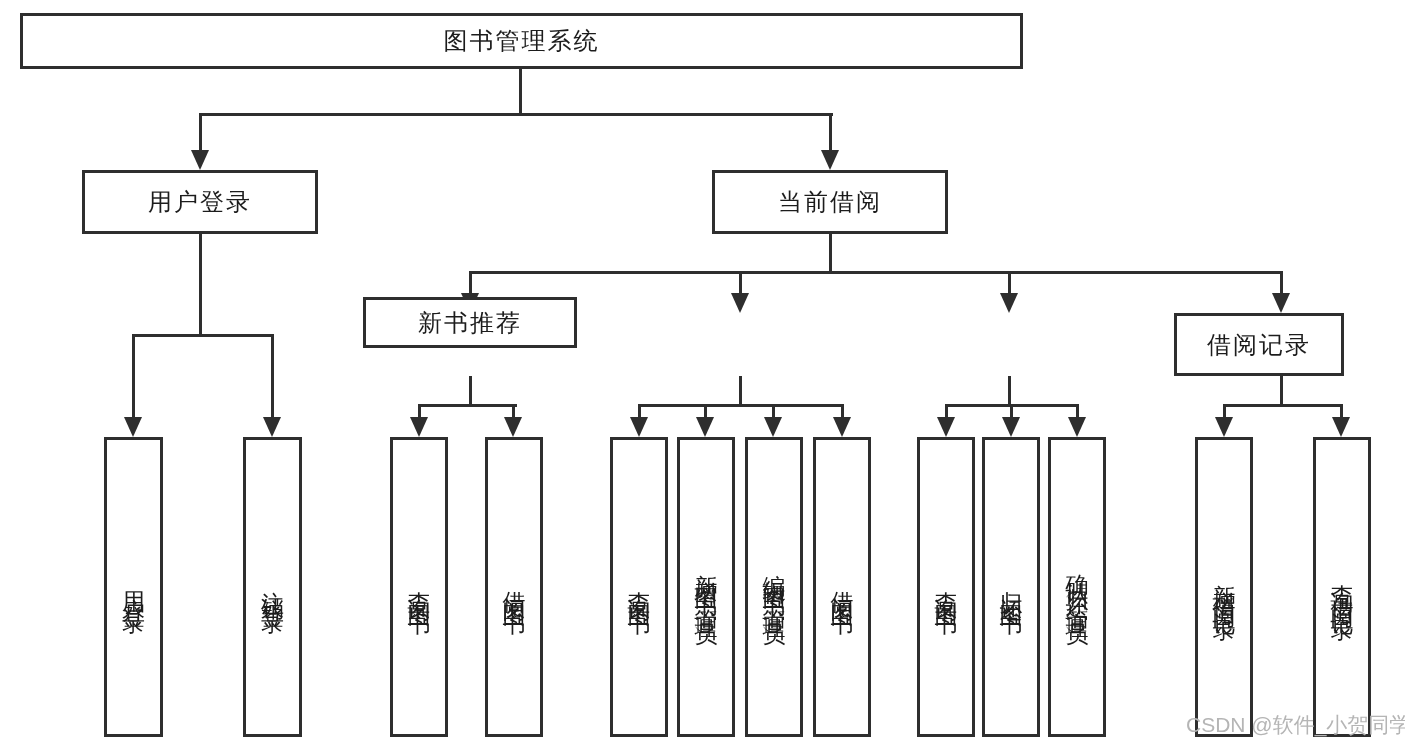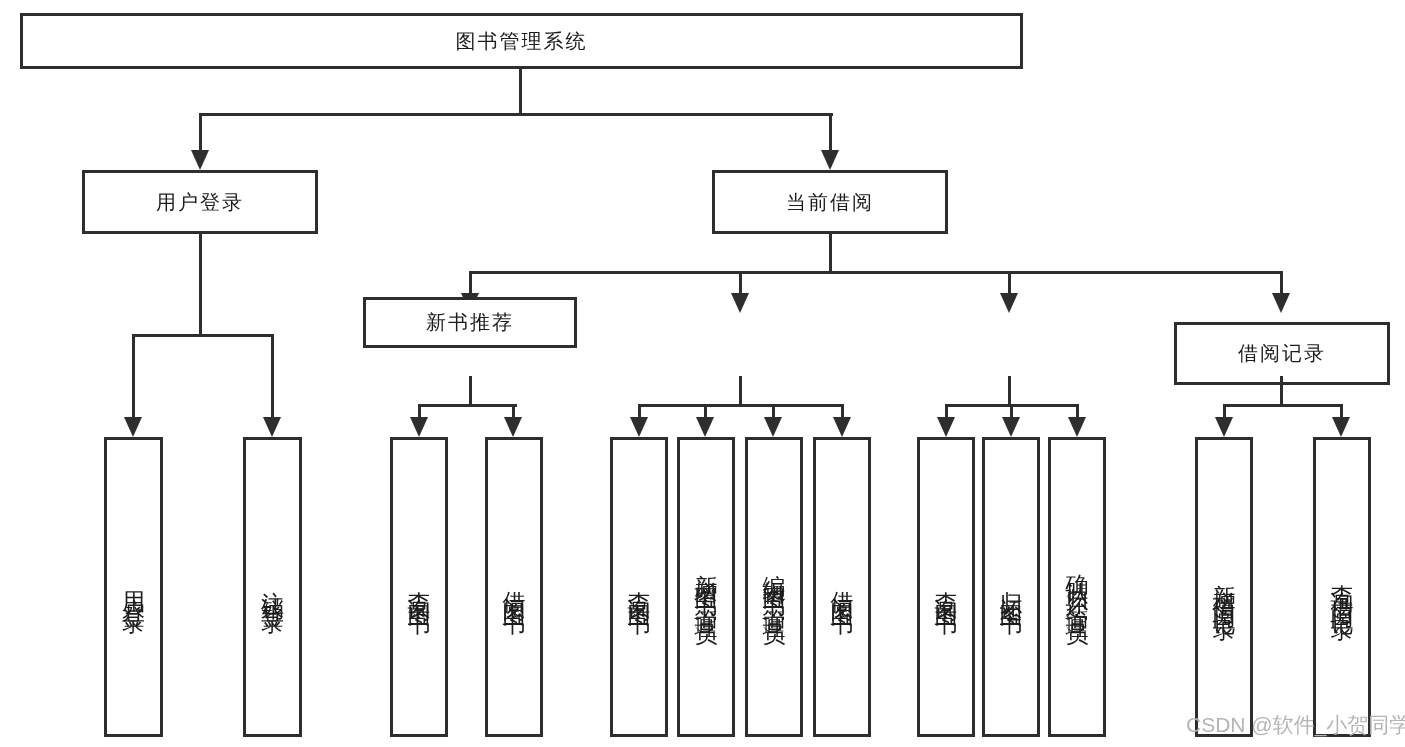--- a/index.html
+++ b/index.html
@@ -13,21 +13,21 @@
   .box{
     position:absolute;
     box-sizing:border-box;
     border:3px solid #2e2e2e;
     background:#ffffff;
     display:flex;
     align-items:center;
     justify-content:center;
   }
   .hlabel{
-    font-size:20px;
+    font-size:24px;
     letter-spacing:2px;
     color:#1c1c1c;
     white-space:nowrap;
   }
   .vlabel{
     writing-mode:vertical-rl;
     text-orientation:mixed;
     font-size:23px;
     letter-spacing:7px;
     color:#1c1c1c;
@@ -87,21 +87,21 @@
   <div class="vline" style="left:739px;top:271px;height:24px"></div>
   <div class="arrow" style="left:731px;top:293px"></div>
   <div class="vline" style="left:1008px;top:271px;height:24px"></div>
   <div class="arrow" style="left:1000px;top:293px"></div>
   <div class="vline" style="left:1280px;top:271px;height:24px"></div>
   <div class="arrow" style="left:1272px;top:293px"></div>
 
   <div class="box" style="left:363px;top:297px;width:214px;height:51px">
     <span class="hlabel">新书推荐</span>
   </div>
-  <div class="box" style="left:1174px;top:322px;width:216px;height:63px">
+  <div class="box" style="left:1174px;top:313px;width:170px;height:63px">
     <span class="hlabel">借阅记录</span>
   </div>
 
   <div class="vline" style="left:469px;top:376px;height:31px"></div>
   <div class="hline" style="left:418px;top:404px;width:99px"></div>
   <div class="vline" style="left:418px;top:404px;height:15px"></div>
   <div class="arrow" style="left:410px;top:417px"></div>
   <div class="vline" style="left:512px;top:404px;height:15px"></div>
   <div class="arrow" style="left:504px;top:417px"></div>
 

